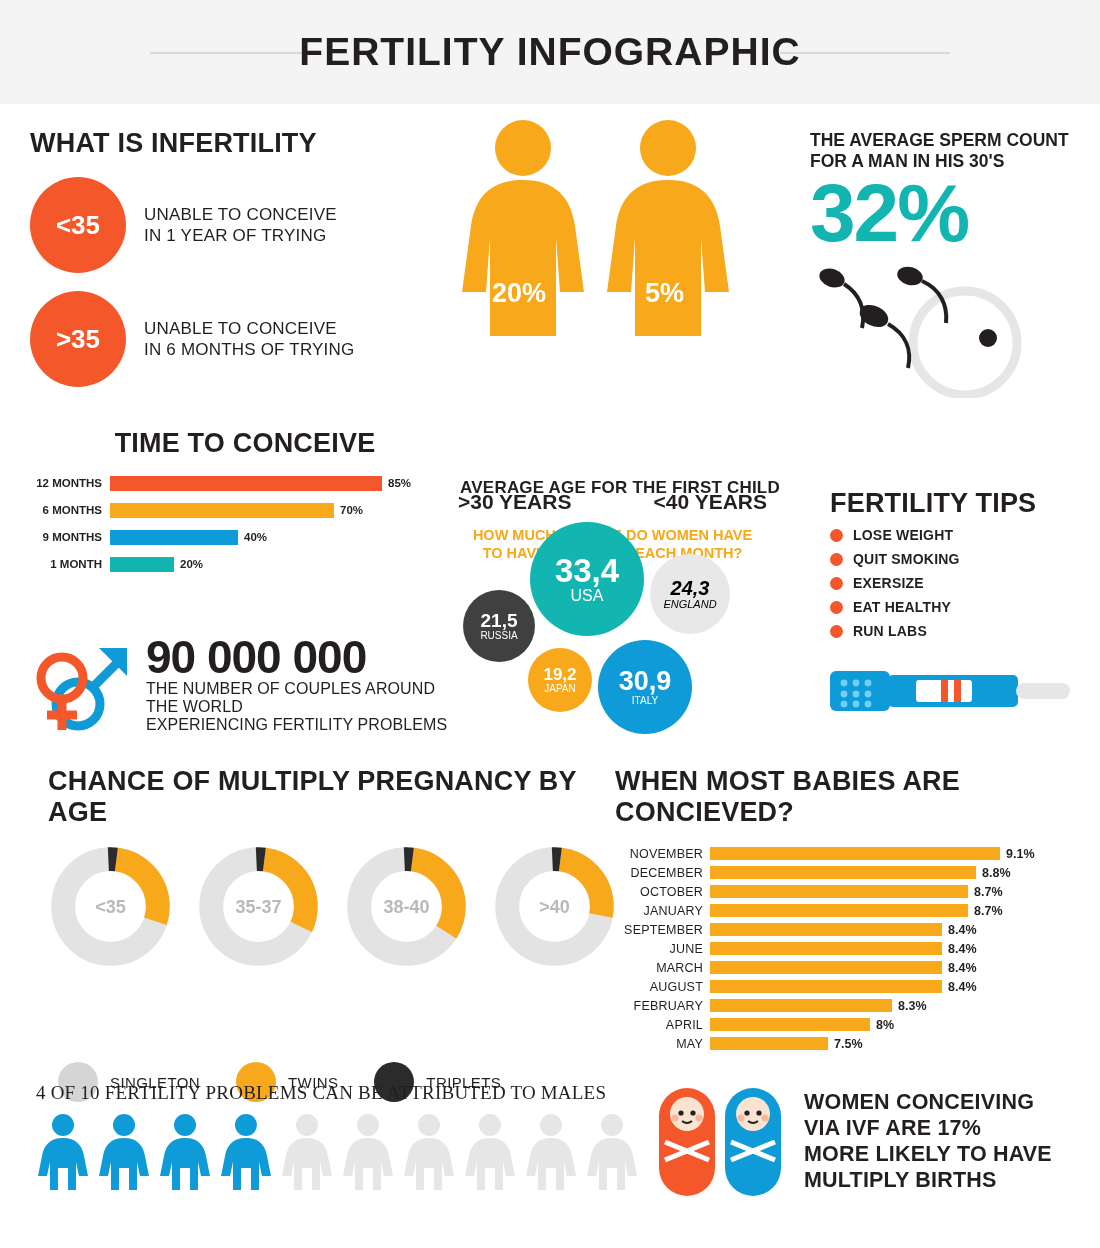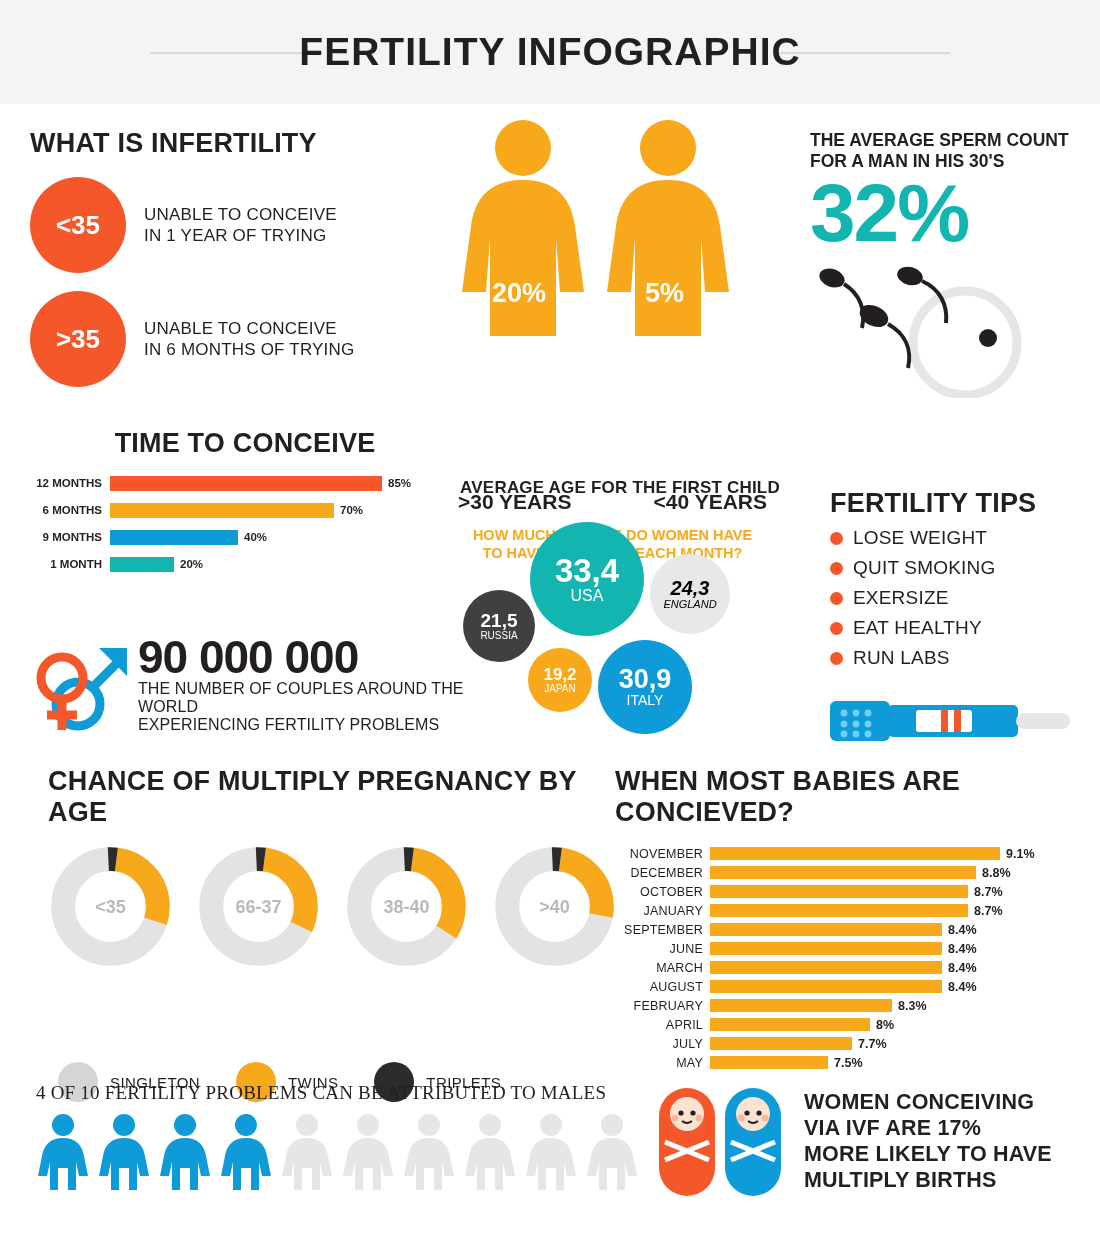--- a/index.html
+++ b/index.html
@@ -58,21 +58,21 @@
 
   
   #sperm-count { position:absolute; left:810px; top:130px; width:265px; }
   #sperm-count .hd { font-size:17.5px; font-weight:bold; line-height:1.2; }
   .pct-32 { font-size:82px; font-weight:bold; color:#13b5b1; line-height:0.95; margin-top:2px; letter-spacing:-2px;}
 
   
   #fertility-tips { position:absolute; left:830px; top:488px; width:250px; }
   .tip { display:flex; align-items:center; margin-top:8px; }
   .tip .dot { width:13px; height:13px; border-radius:50%; background:#f4582a; margin-right:10px; flex:0 0 auto;}
-  .tip .t { font-size:19px; font-weight:normal; letter-spacing:0.2px;}
+  .tip .t { font-size:14px; font-weight:bold; letter-spacing:0.2px;}
 
   
   #multiply-pregnancy { position:absolute; left:48px; top:766px; width:560px; }
   .donut-label { position:absolute; width:100%; text-align:center; top:50%; transform:translateY(-50%); font-size:18px; font-weight:bold; color:#b9b9b9; }
   .legend { position:absolute; top:218px; left:10px; display:flex; align-items:center; gap:0; width:560px; }
   .legend-item { display:flex; align-items:center; margin-right:36px; }
   .legend-dot { width:40px; height:40px; border-radius:50%; margin-right:12px; }
   .legend-txt { font-size:15px; letter-spacing:0.4px; }
 
   
@@ -160,21 +160,21 @@
       </g>
       <polygon points="99,12 99,40 71,12" fill="#0f9bd7"></polygon>
 
       <g stroke="#f4582a" stroke-width="9" fill="none">
         <circle cx="34" cy="42" r="21"></circle>
         <line x1="34" y1="63" x2="34" y2="94"></line>
         <line x1="19" y1="79" x2="49" y2="79"></line>
       </g>
     </svg>
   </div>
-  <div style="margin-left:0;">
+  <div style="margin-left:8px;">
     <div class="big-number">90 000 000</div>
     <div class="couples-sub">THE NUMBER OF COUPLES AROUND THE WORLD</div>
     <div class="couples-sub">EXPERIENCING FERTILITY PROBLEMS</div>
   </div>
 </div>
 
 <div id="women-chance">
   <svg width="345" height="260" viewBox="0 0 345 260">
     <g fill="#f7a81b">
 
@@ -218,21 +218,21 @@
       <div class="c" style="font-size:10px;">RUSSIA</div>
     </div>
 
     <div class="bubble" style="left:73px;top:140px;width:64px;height:64px;background:#f7a81b;">
       <div class="n" style="font-size:17px;">19,2</div>
       <div class="c" style="font-size:10px;">JAPAN</div>
     </div>
 
     <div class="bubble" style="left:143px;top:132px;width:94px;height:94px;background:#0f9bd7;">
       <div class="n" style="font-size:27px;">30,9</div>
-      <div class="c" style="font-size:14px;">ITALY</div>
+      <div class="c" style="font-size:10px;">ITALY</div>
     </div>
   </div>
 </div>
 
 <div id="sperm-count">
   <div class="hd">THE AVERAGE SPERM COUNT</div>
   <div class="hd">FOR A MAN IN HIS 30'S</div>
   <div class="pct-32">32%</div>
 
   <svg width="265" height="140" viewBox="0 0 265 140" style="margin-top:6px;">
@@ -308,21 +308,21 @@
       </svg>
       <div class="donut-label">&lt;35</div>
     </div>
 
     <div style="position:absolute;left:148px;top:0;width:125px;height:125px;">
       <svg width="125" height="125" viewBox="0 0 42 42">
         <circle cx="21" cy="21" r="15.9" fill="none" stroke="#e3e3e3" stroke-width="8"></circle>
         <circle cx="21" cy="21" r="15.9" fill="none" stroke="#f7a81b" stroke-width="8" stroke-dasharray="30 70" stroke-dashoffset="-2" transform="rotate(-90 21 21)"></circle>
         <circle cx="21" cy="21" r="15.9" fill="none" stroke="#2b2b2b" stroke-width="8" stroke-dasharray="3 97" stroke-dashoffset="1" transform="rotate(-90 21 21)"></circle>
       </svg>
-      <div class="donut-label">66-37</div>
+      <div class="donut-label">35-37</div>
     </div>
 
     <div style="position:absolute;left:296px;top:0;width:125px;height:125px;">
       <svg width="125" height="125" viewBox="0 0 42 42">
         <circle cx="21" cy="21" r="15.9" fill="none" stroke="#e3e3e3" stroke-width="8"></circle>
         <circle cx="21" cy="21" r="15.9" fill="none" stroke="#f7a81b" stroke-width="8" stroke-dasharray="32 68" stroke-dashoffset="-2" transform="rotate(-90 21 21)"></circle>
         <circle cx="21" cy="21" r="15.9" fill="none" stroke="#2b2b2b" stroke-width="8" stroke-dasharray="3 97" stroke-dashoffset="1" transform="rotate(-90 21 21)"></circle>
       </svg>
       <div class="donut-label">38-40</div>
     </div>
@@ -399,25 +399,20 @@
     </div>
     <div class="m-row">
       <div class="m-label">FEBRUARY</div>
       <div class="m-bar" style="width:182px;"></div>
       <div class="m-val">8.3%</div>
     </div>
     <div class="m-row">
       <div class="m-label">APRIL</div>
       <div class="m-bar" style="width:160px;"></div>
       <div class="m-val">8%</div>
-    </div>
-    <div class="m-row">
-      <div class="m-label">JULY</div>
-      <div class="m-bar" style="width:142px;"></div>
-      <div class="m-val">7.7%</div>
     </div>
     <div class="m-row">
       <div class="m-label">MAY</div>
       <div class="m-bar" style="width:118px;"></div>
       <div class="m-val">7.5%</div>
     </div>
   </div>
 </div>
 
 <div id="males-block">

